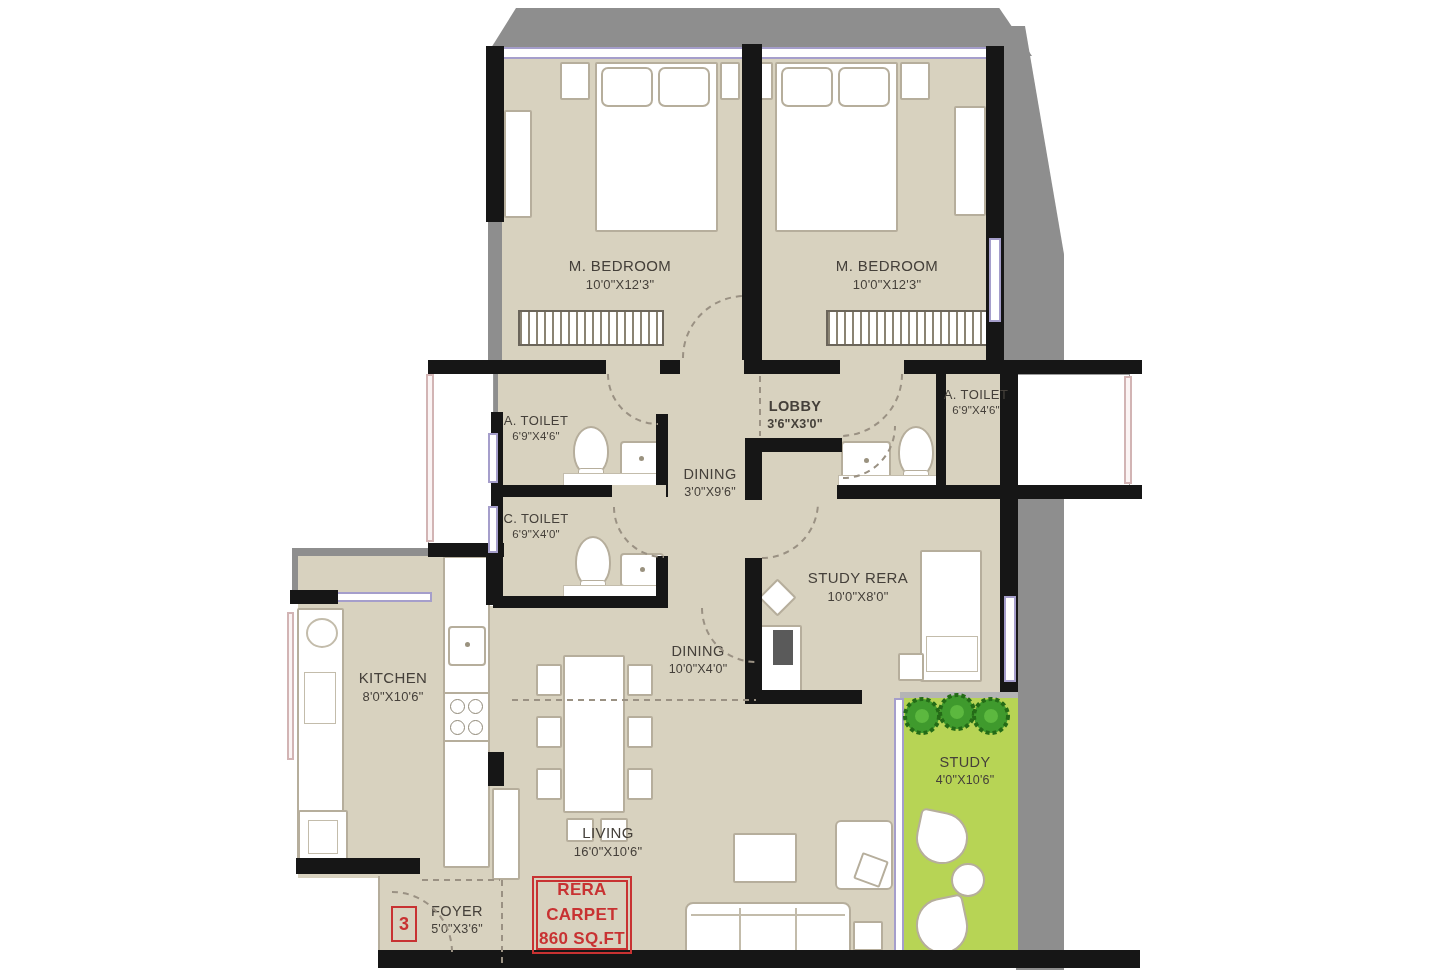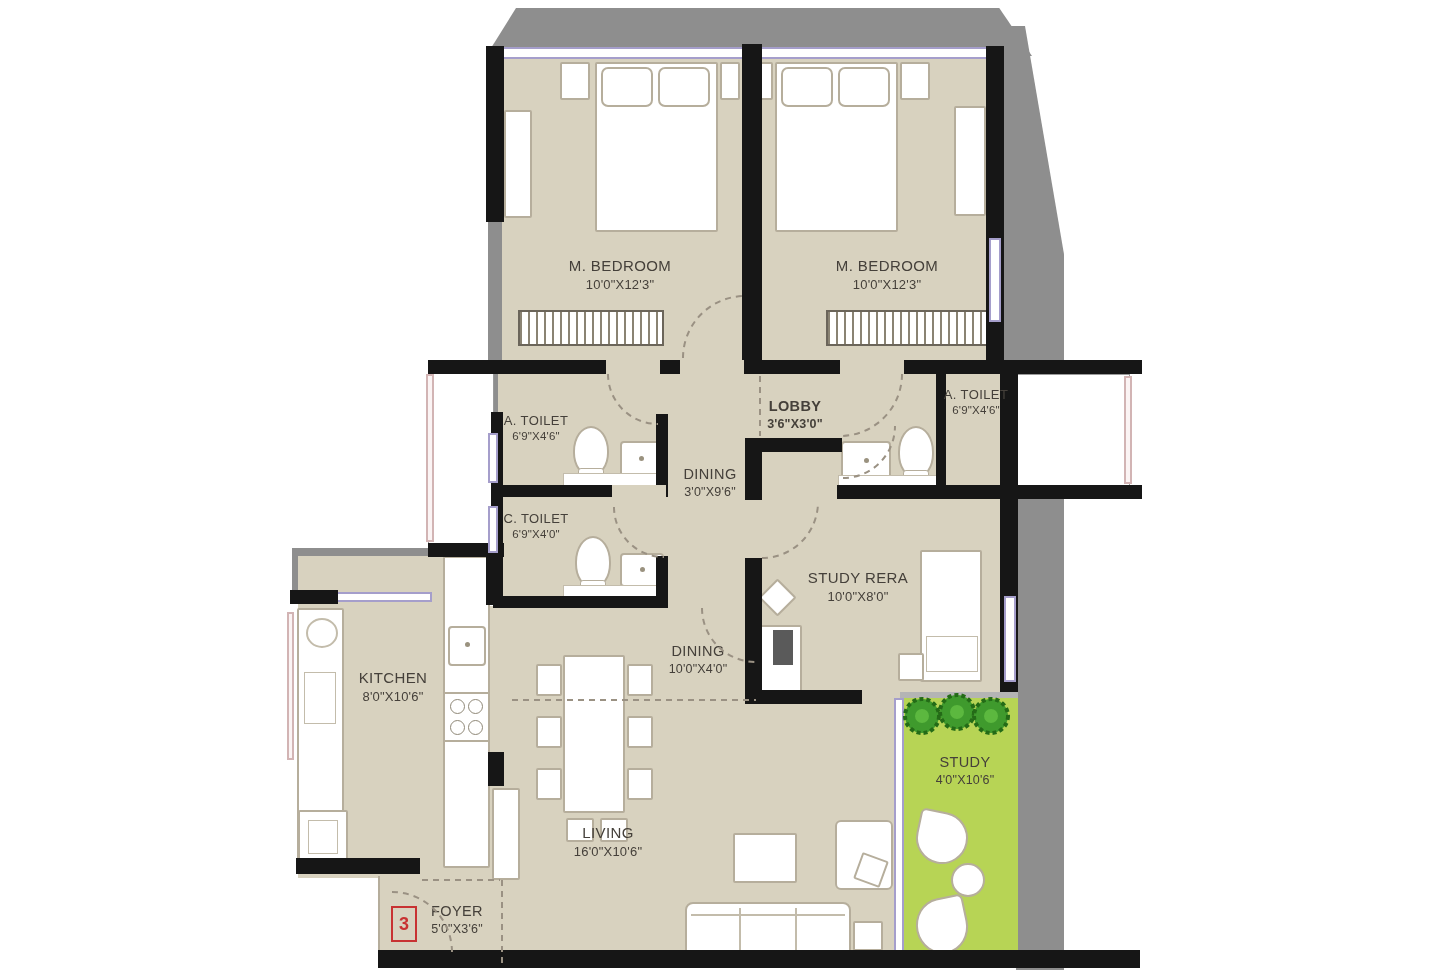--- a/index.html
+++ b/index.html
@@ -235,20 +235,27 @@
   </div>
   <div class="abs lbl lbl-md" style="left:918px;top:753px;width:94px;">
     <div>STUDY</div>
     <div class="dim">4'0"X10'6"</div>
   </div>
   <div class="abs lbl lbl-md" style="left:409px;top:902px;width:96px;">
     <div>FOYER</div>
     <div class="dim">5'0"X3'6"</div>
   </div>
 
+  <div class="abs redbox" style="left:532px;top:876px;width:100px;height:78px;">
+    <div class="inner">
+      <div class="redtext stamp-line">RERA</div>
+      <div class="redtext stamp-line">CARPET</div>
+      <div class="redtext stamp-line">860 SQ.FT</div>
+    </div>
+  </div>
 
   <div class="abs redbox" style="left:391px;top:906px;width:26px;height:36px;">
     <div class="redtext" style="font-size:18px;line-height:32px;">3</div>
   </div>
 
   <svg class="overlay" width="1440" height="970" viewBox="0 0 1440 970">
     <g stroke="#9a9183" stroke-width="2" fill="none" stroke-dasharray="6 5">
       <path d="M 683 358 A 62 62 0 0 1 745 296"></path>
       <path d="M 902 374 A 62 62 0 0 1 840 436"></path>
       <path d="M 843 478 A 52 52 0 0 0 895 426"></path>

